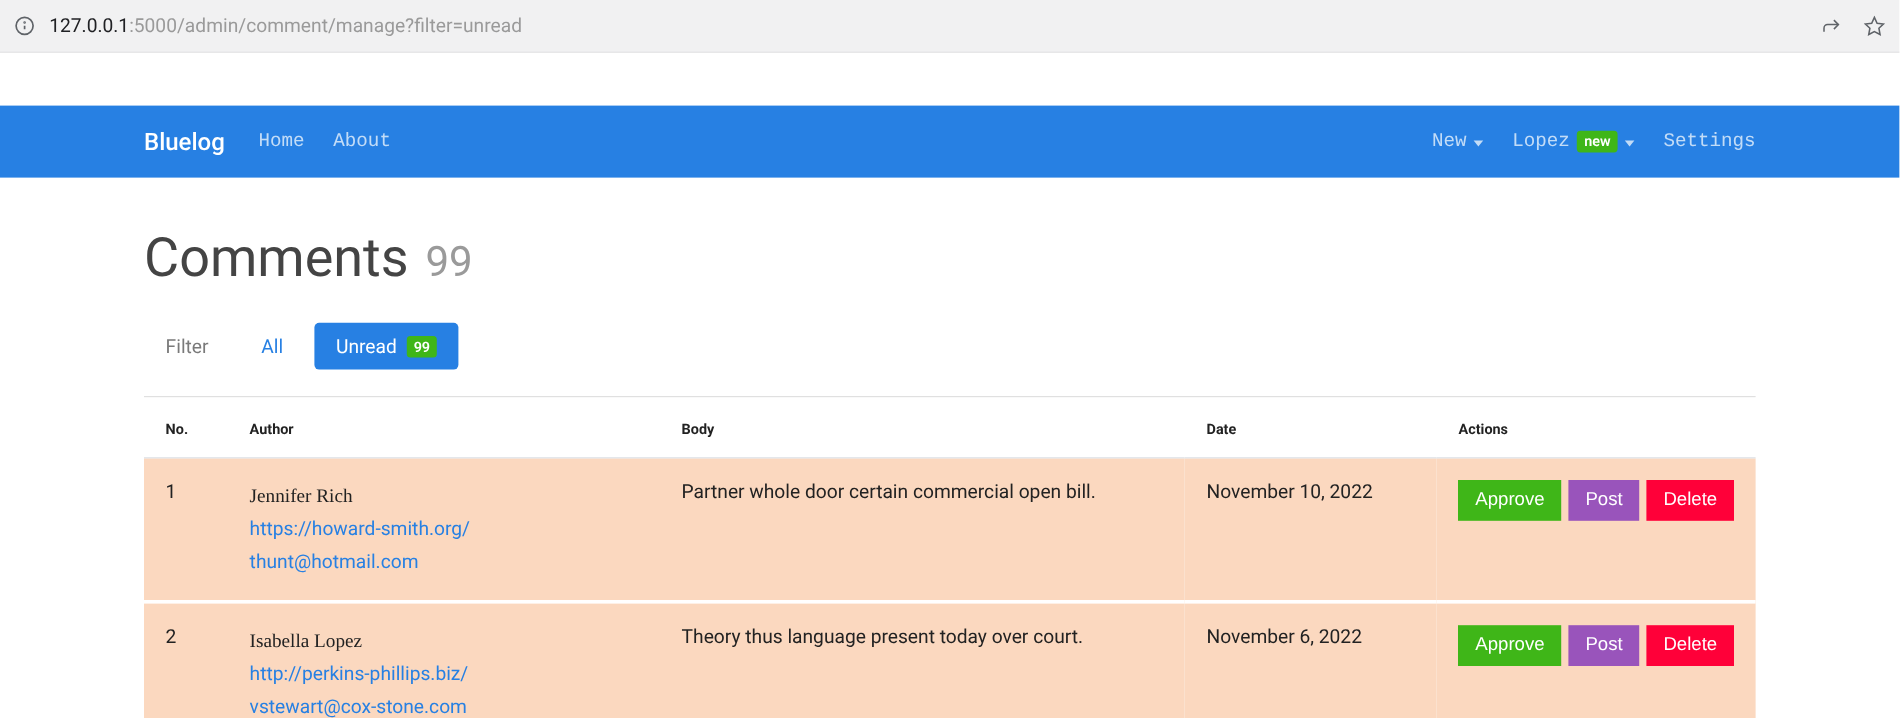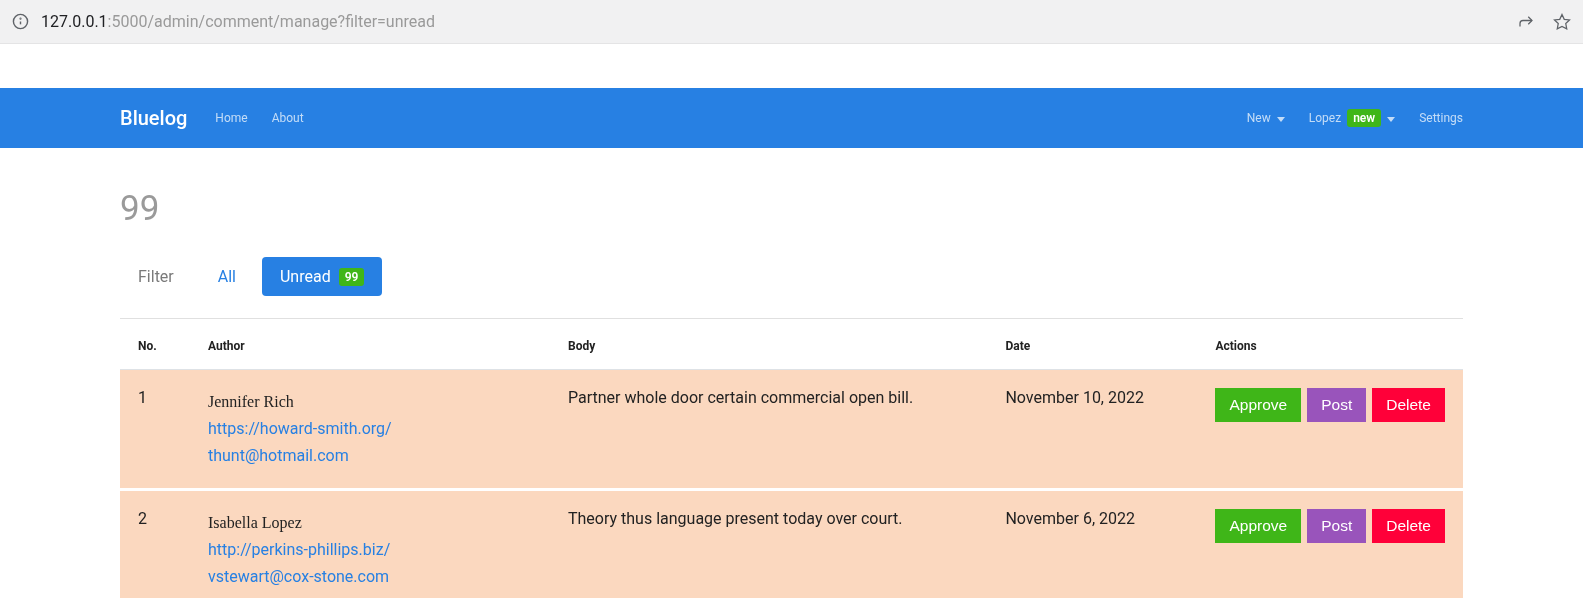--- a/index.html
+++ b/index.html
@@ -49,21 +49,22 @@
   }
   .navbar .nav-left, .navbar .nav-right {
     display: flex;
     align-items: center;
     gap: 24px;
   }
   .navbar .nav-right { margin-left: auto; }
   .navbar a.nav-link {
     color: rgba(255,255,255,0.72);
     text-decoration: none;
-    font-size: 12px;
+    font-size: 16px;
+    font-family: Liberation Mono, monospace;
   }
   .navbar .nav-item { display: flex; align-items: center; gap: 6px; }
   .caret {
     width: 0; height: 0;
     border-left: 4px solid transparent;
     border-right: 4px solid transparent;
     border-top: 5px solid rgba(255,255,255,0.72);
     margin-top: 2px;
   }
   .badge-green {
@@ -198,20 +199,21 @@
       <span class="badge-green">new</span>
       <span class="caret"></span>
     </div>
     <a class="nav-link">Settings</a>
   </div>
 </nav>
 
 <div class="container">
 
   <div class="page-title-wrap">
+    <h1 class="page-title">Comments</h1>
     <span class="page-title-count">99</span>
   </div>
 
   <div class="nav-pills">
     <span class="label">Filter</span>
     <a class="pill">All</a>
     <a class="pill active">
       <span>Unread</span>
       <span class="badge-green">99</span>
     </a>

